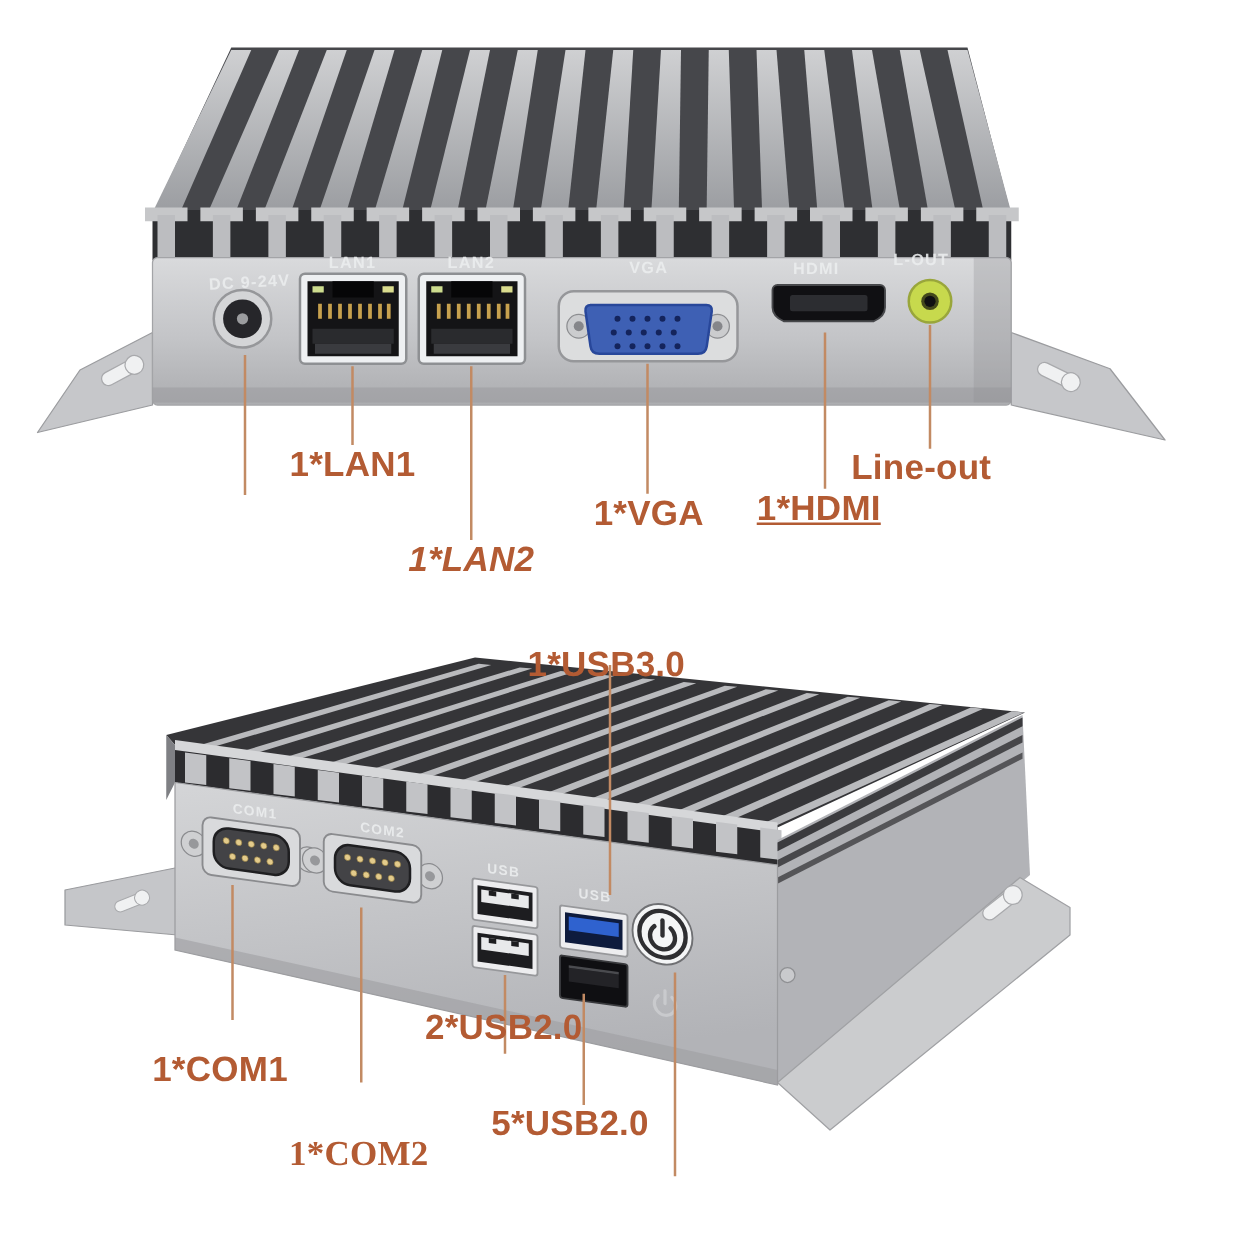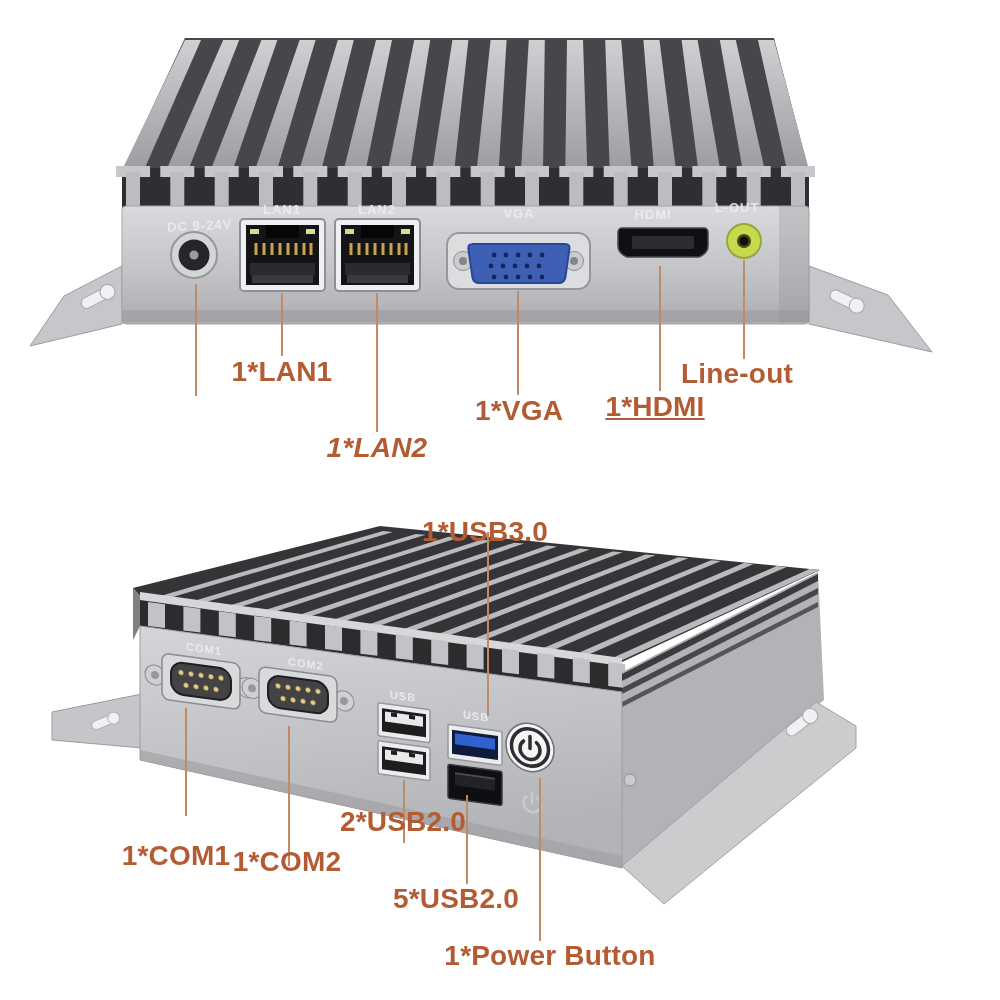--- a/index.html
+++ b/index.html
@@ -302,18 +302,17 @@
 </svg>
 
 <div class="callout" style="left:282px;top:372px;">1*LAN1</div>
 <div class="callout" style="left:377px;top:448px;font-style:italic;">1*LAN2</div>
 <div class="callout" style="left:519px;top:411px;">1*VGA</div>
 <div class="callout" style="left:655px;top:407px;text-decoration:underline;">1*HDMI</div>
 <div class="callout" style="left:737px;top:374px;">Line-out</div>
 
 <div class="callout" style="left:485px;top:518px;margin-top:14px;">1*USB3.0</div>
 <div class="callout" style="left:176px;top:831px;margin-top:25px;">1*COM1</div>
-<div class="callout" style="left:287px;top:862px;">1*COM2</div>
+<div class="callout" style="left:287px;top:924px;font-family:Liberation Serif, serif;">1*COM2</div>
 <div class="callout" style="left:403px;top:822px;">2*USB2.0</div>
 <div class="callout" style="left:456px;top:899px;">5*USB2.0</div>
-<div class="callout" style="left:550px;top:956px;">1*Power Button</div>
 
 </div>
 
 </body></html>

